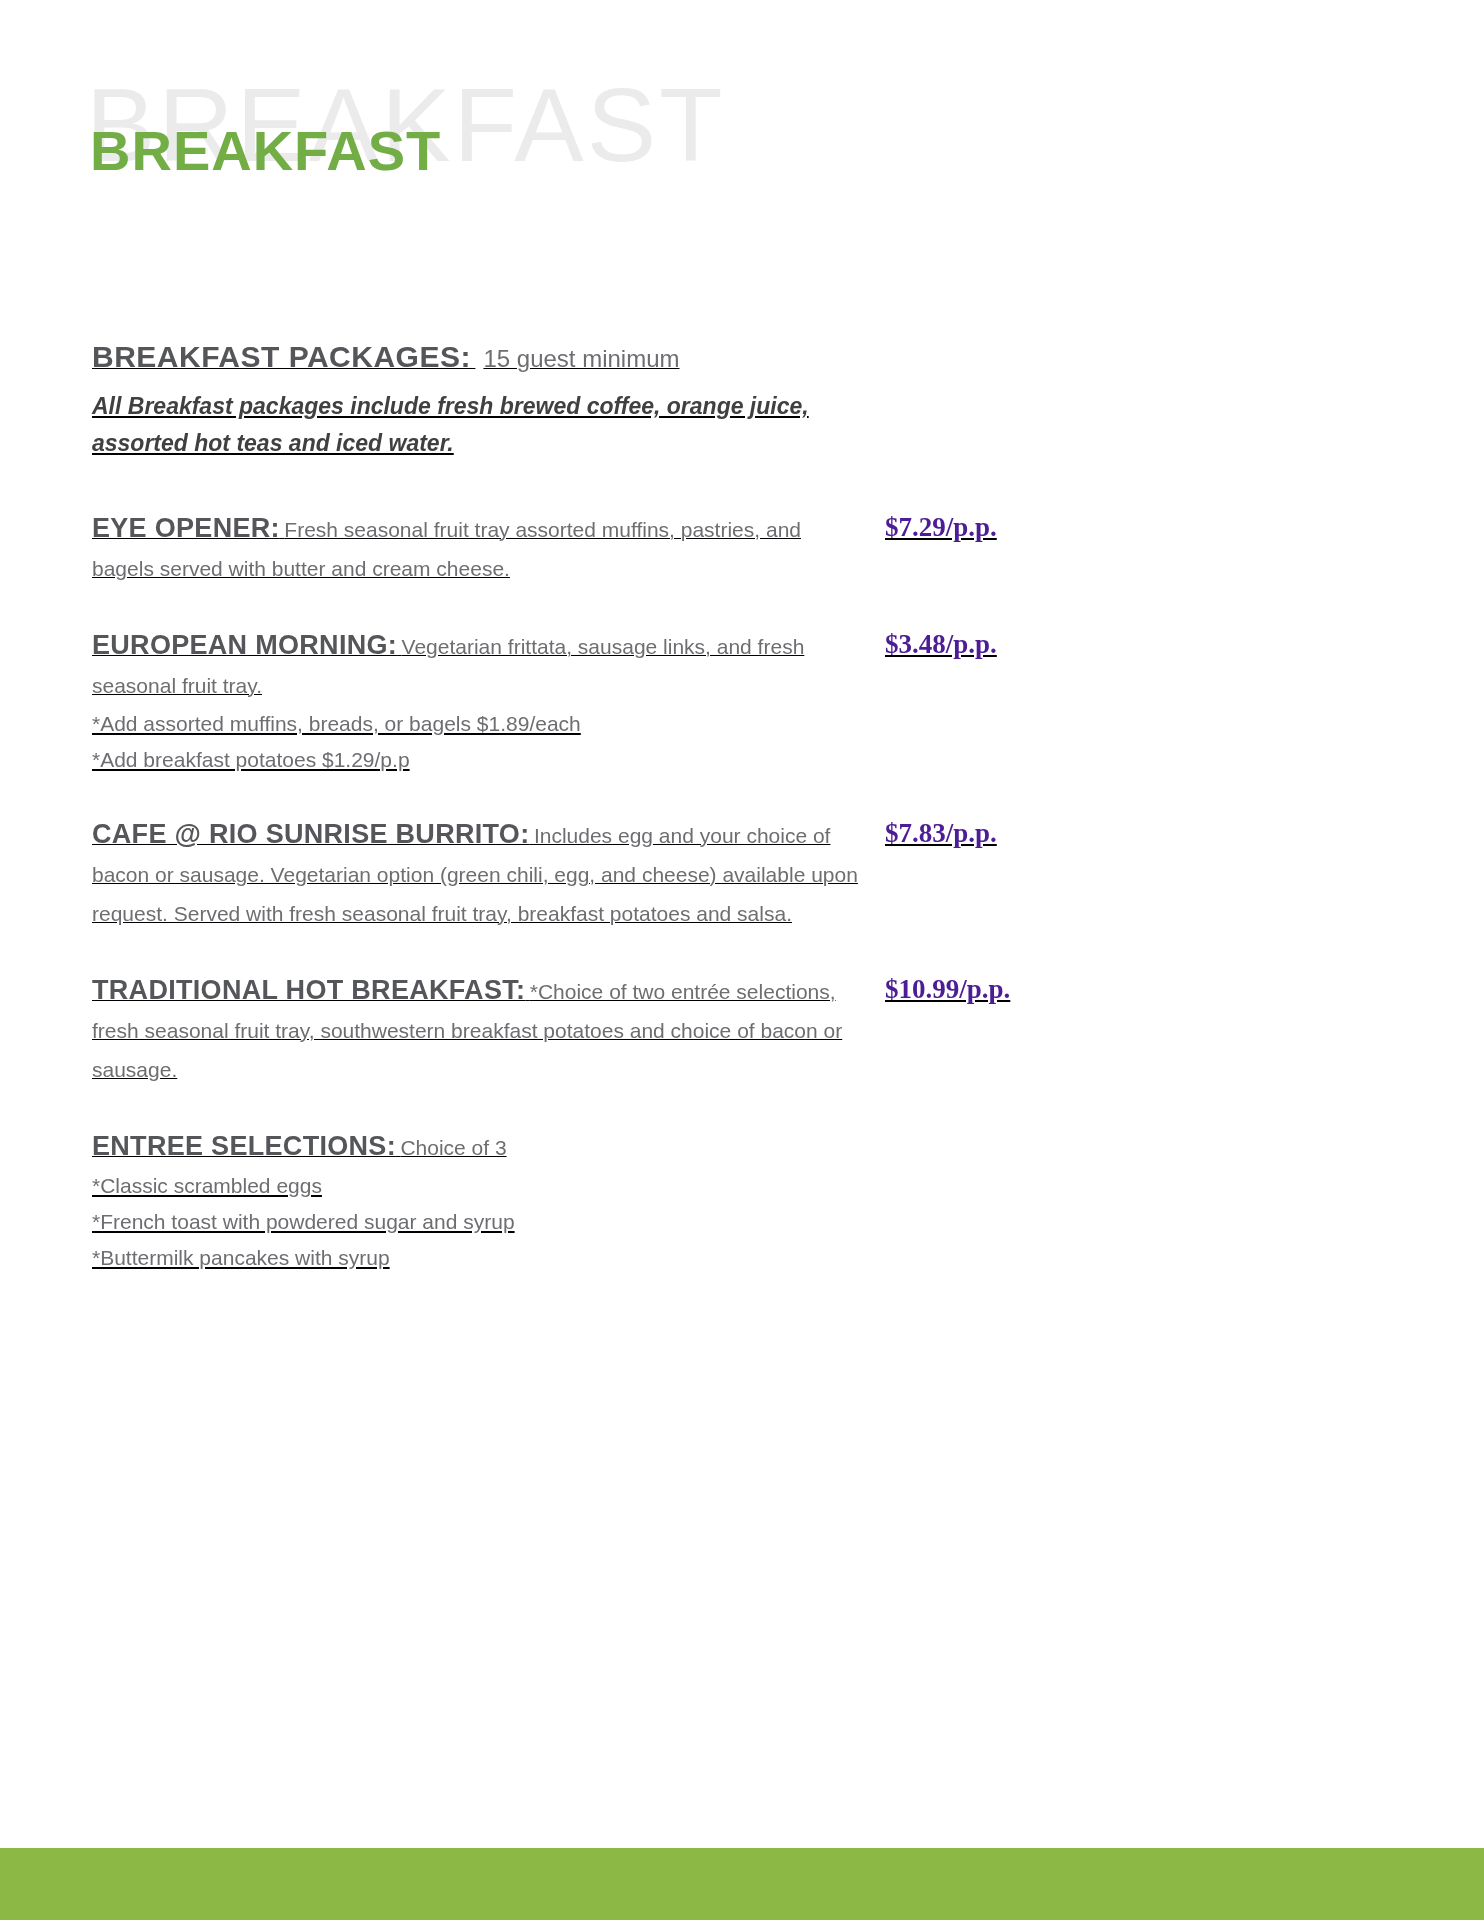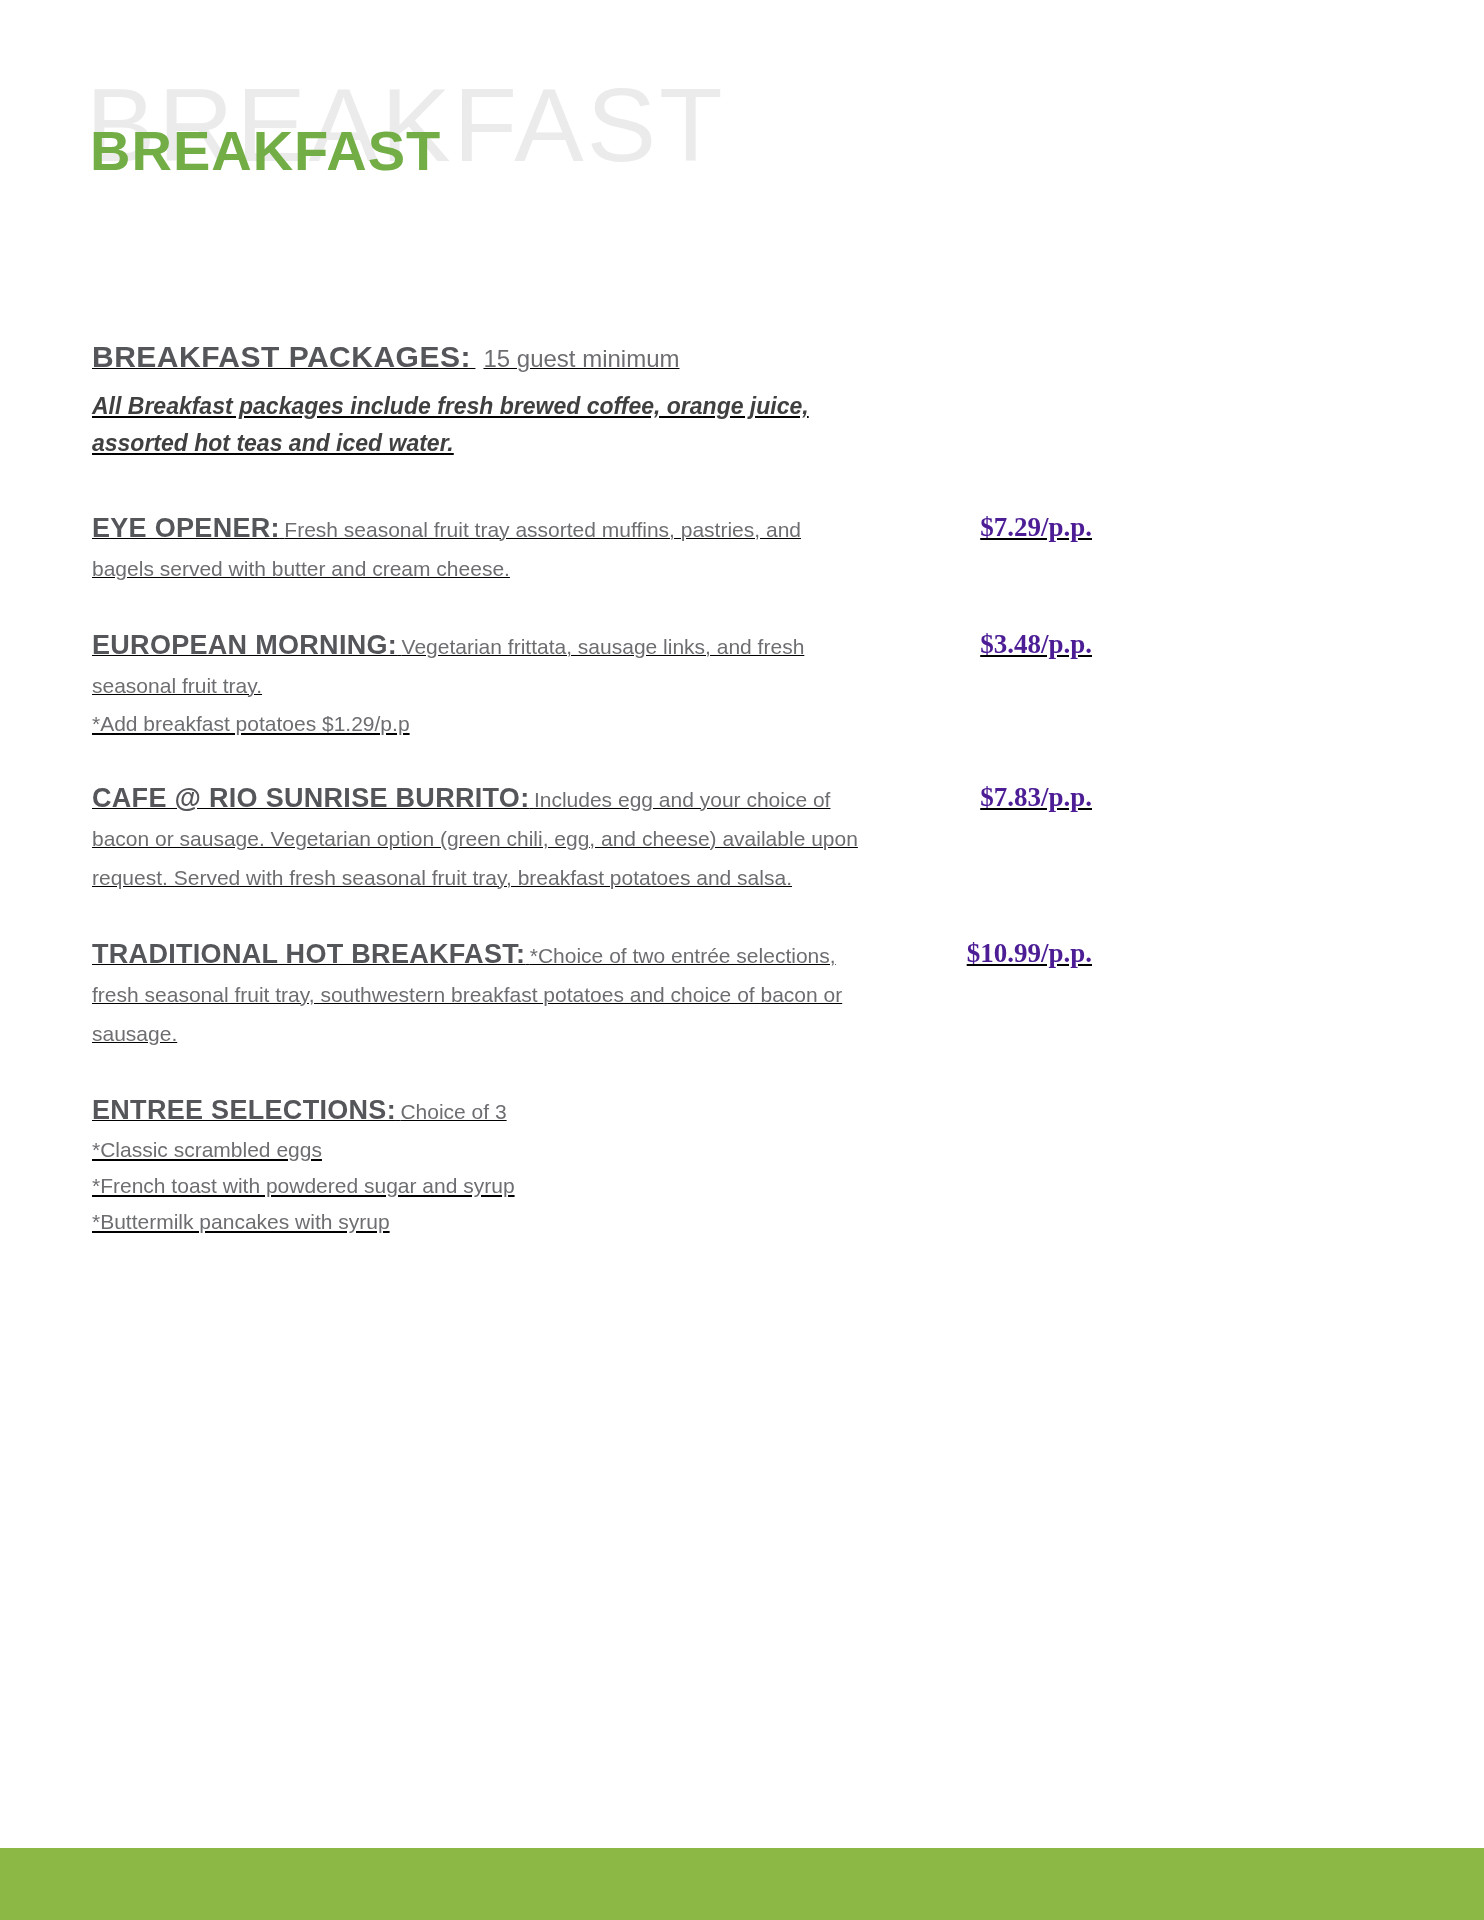--- a/index.html
+++ b/index.html
@@ -66,21 +66,21 @@
     font-style: italic;
     font-weight: bold;
     color: #404040;
     line-height: 37px;
   }
 
   .menu-items { margin-top: 48px; }
 
   .menu-item {
     display: flex;
-    justify-content: space-between;
+    justify-content: flex-start;
     align-items: flex-start;
     margin-top: 38px;
     gap: 18px;
   }
   .menu-item:first-child { margin-top: 0; }
 
   .item-left { width: 775px; }
 
   .item-text {
     margin: 0;
@@ -149,20 +149,21 @@
         </div>
         <div class="item-price">$7.29/p.p.</div>
       </div>
 
       <div class="menu-item">
         <div class="item-left">
           <p class="item-text">
             <span class="item-name">EUROPEAN MORNING:</span>
             <span class="item-desc">Vegetarian frittata, sausage links, and fresh seasonal fruit tray.</span>
           </p>
+          <p class="item-note">*Add assorted muffins, breads, or bagels  $1.89/each</p>
           <p class="item-note">*Add breakfast potatoes $1.29/p.p</p>
         </div>
         <div class="item-price">$3.48/p.p.</div>
       </div>
 
       <div class="menu-item">
         <div class="item-left">
           <p class="item-text">
             <span class="item-name">CAFE @ RIO SUNRISE BURRITO:</span>
             <span class="item-desc">Includes egg and your choice of bacon or sausage. Vegetarian option (green chili, egg, and cheese) available upon request. Served with fresh seasonal fruit tray, breakfast potatoes and salsa.</span>

